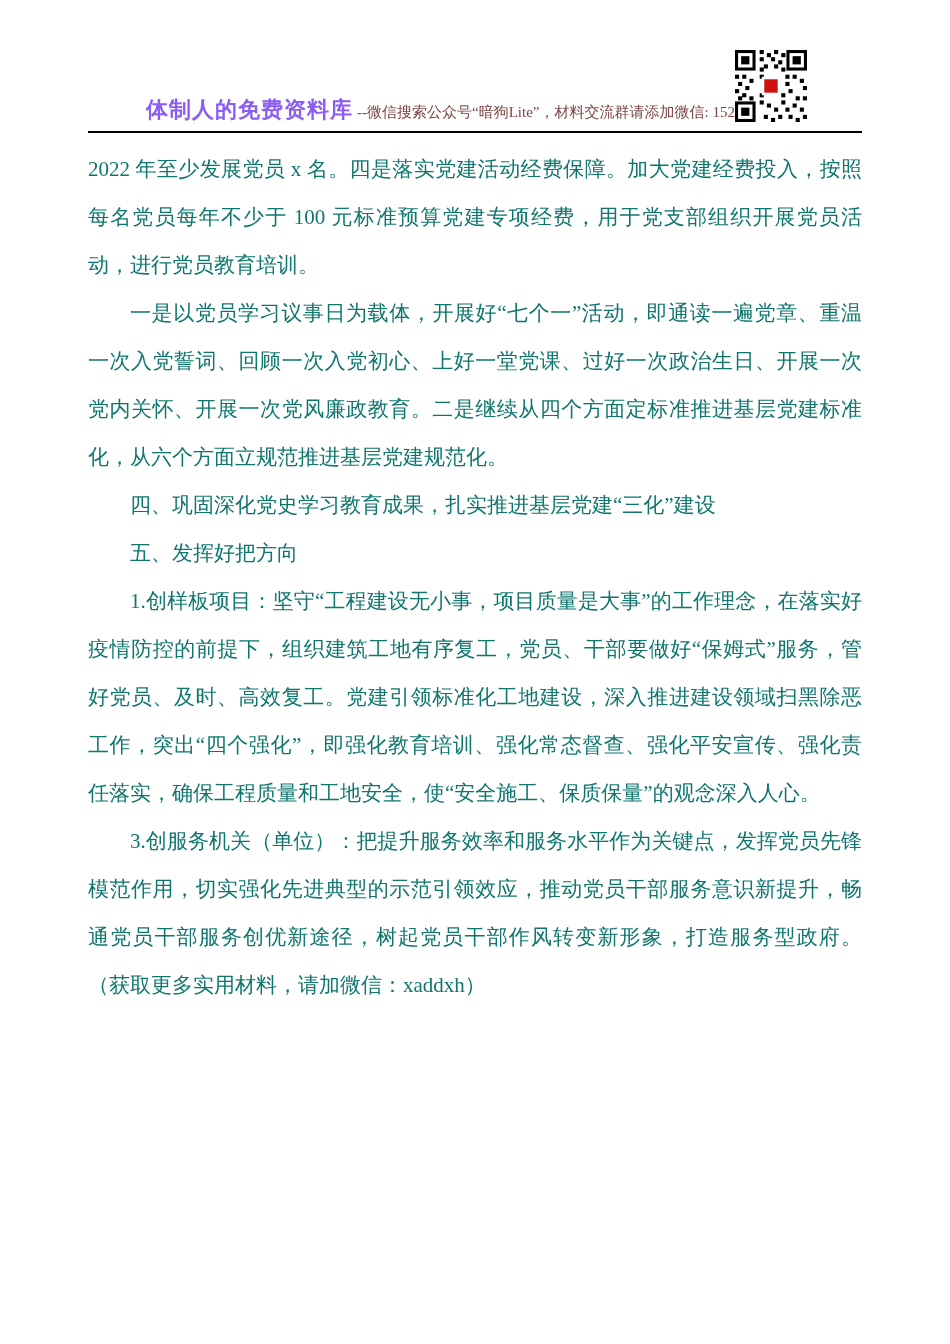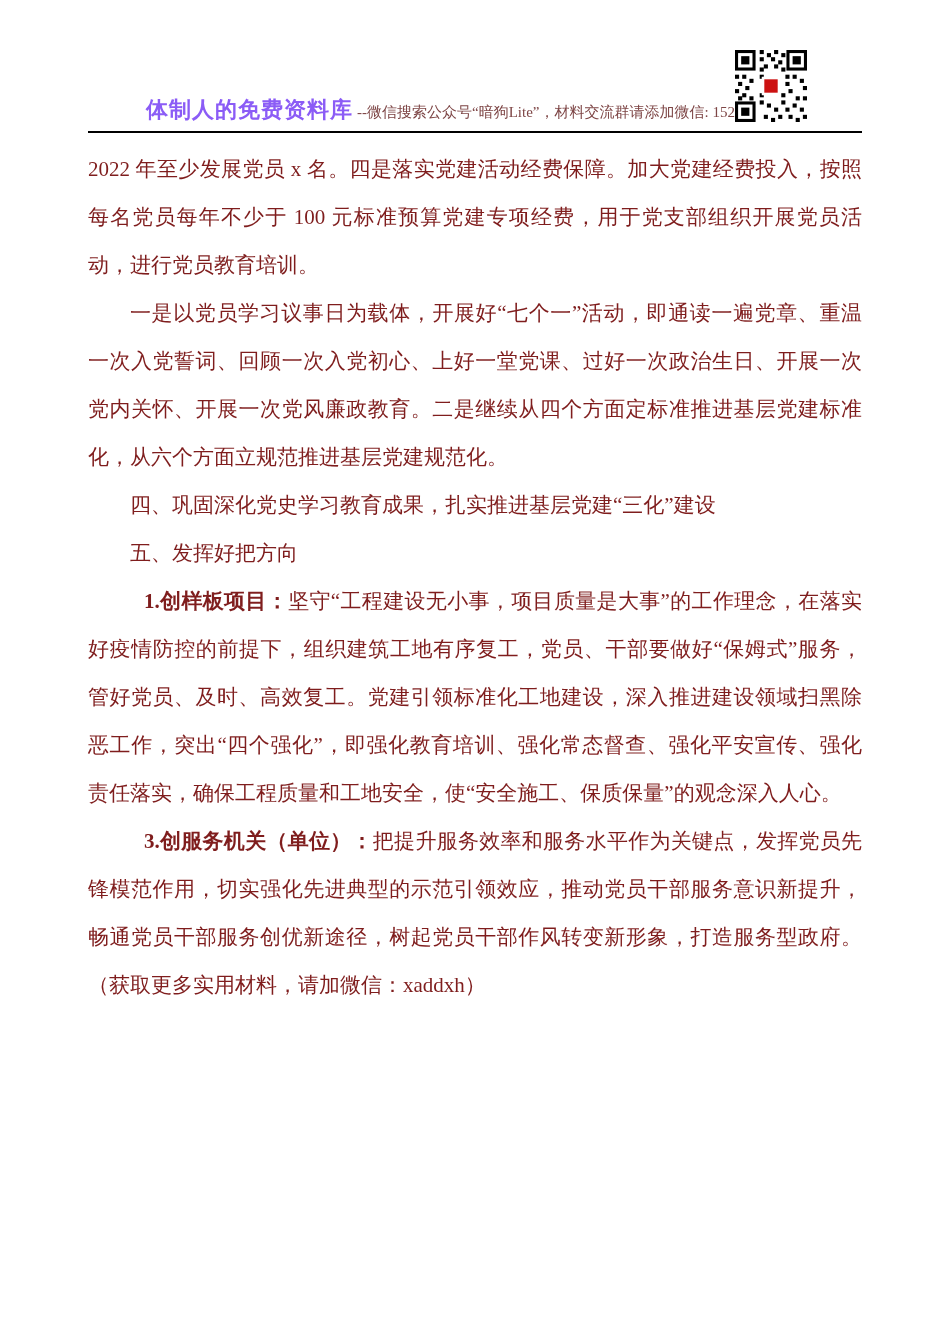--- a/index.html
+++ b/index.html
@@ -45,32 +45,31 @@
     width: 72px;
     height: 72px;
   }
   .qr svg { display: block; }
   .content {
     margin: 0 88px;
     padding-top: 12px;
     font-size: 21px;
     line-height: 48px;
     text-align: justify;
-    color: #7f1d1d;
+    color: #0f766e;
   }
   .content p {
     margin: 0;
     text-indent: 2em;
   }
   .content p.continuation {
     text-indent: 0;
   }
   .lead {
-    font-weight: bold;
-    margin-left: 14px;
+    font-weight: normal;
   }
 </style>
 </head>
 <body>
 
 <div class="header">
   <div class="header-text">
     <span class="brand">体制人的免费资料库</span><span class="subtitle">--微信搜索公众号“暗狗Lite”，材料交流群请添加微信: 15202926937</span>
   </div>
   <div class="qr">

